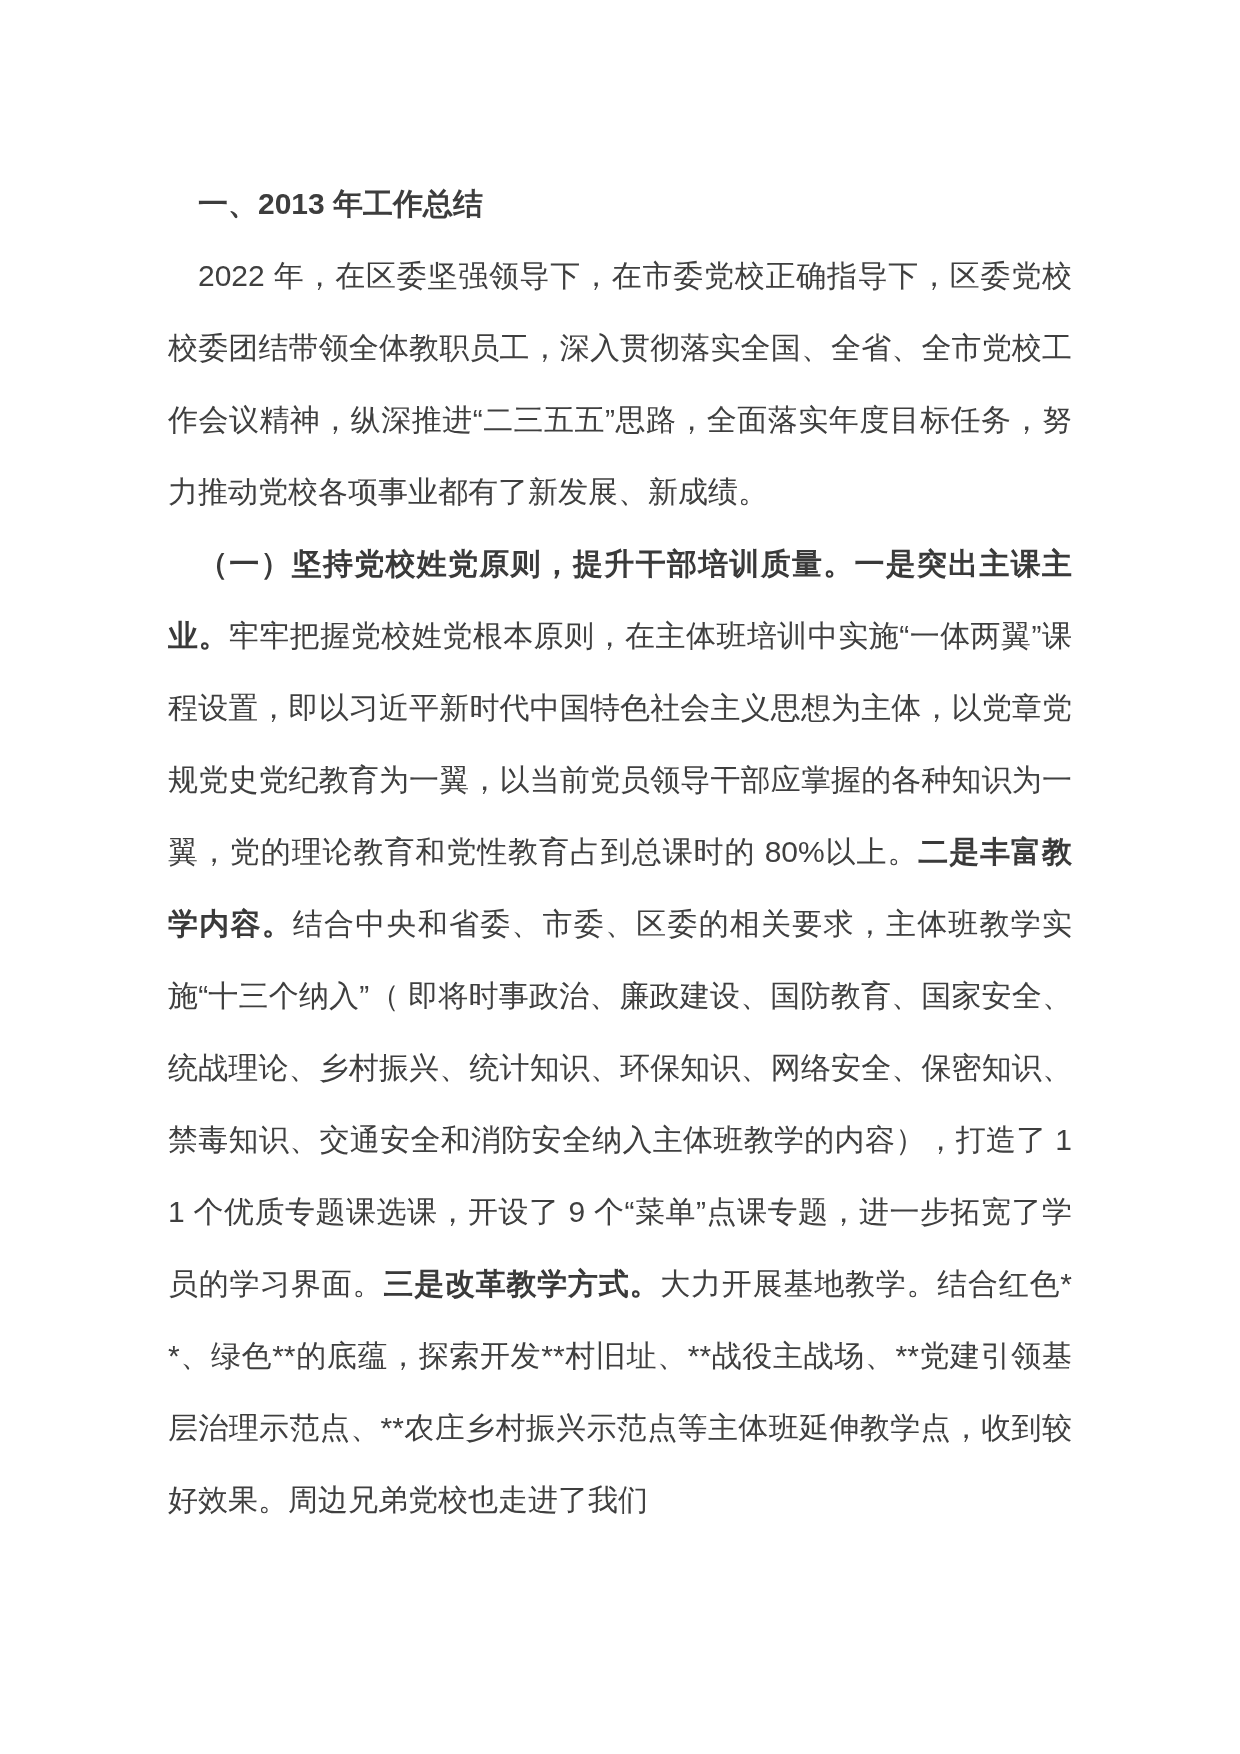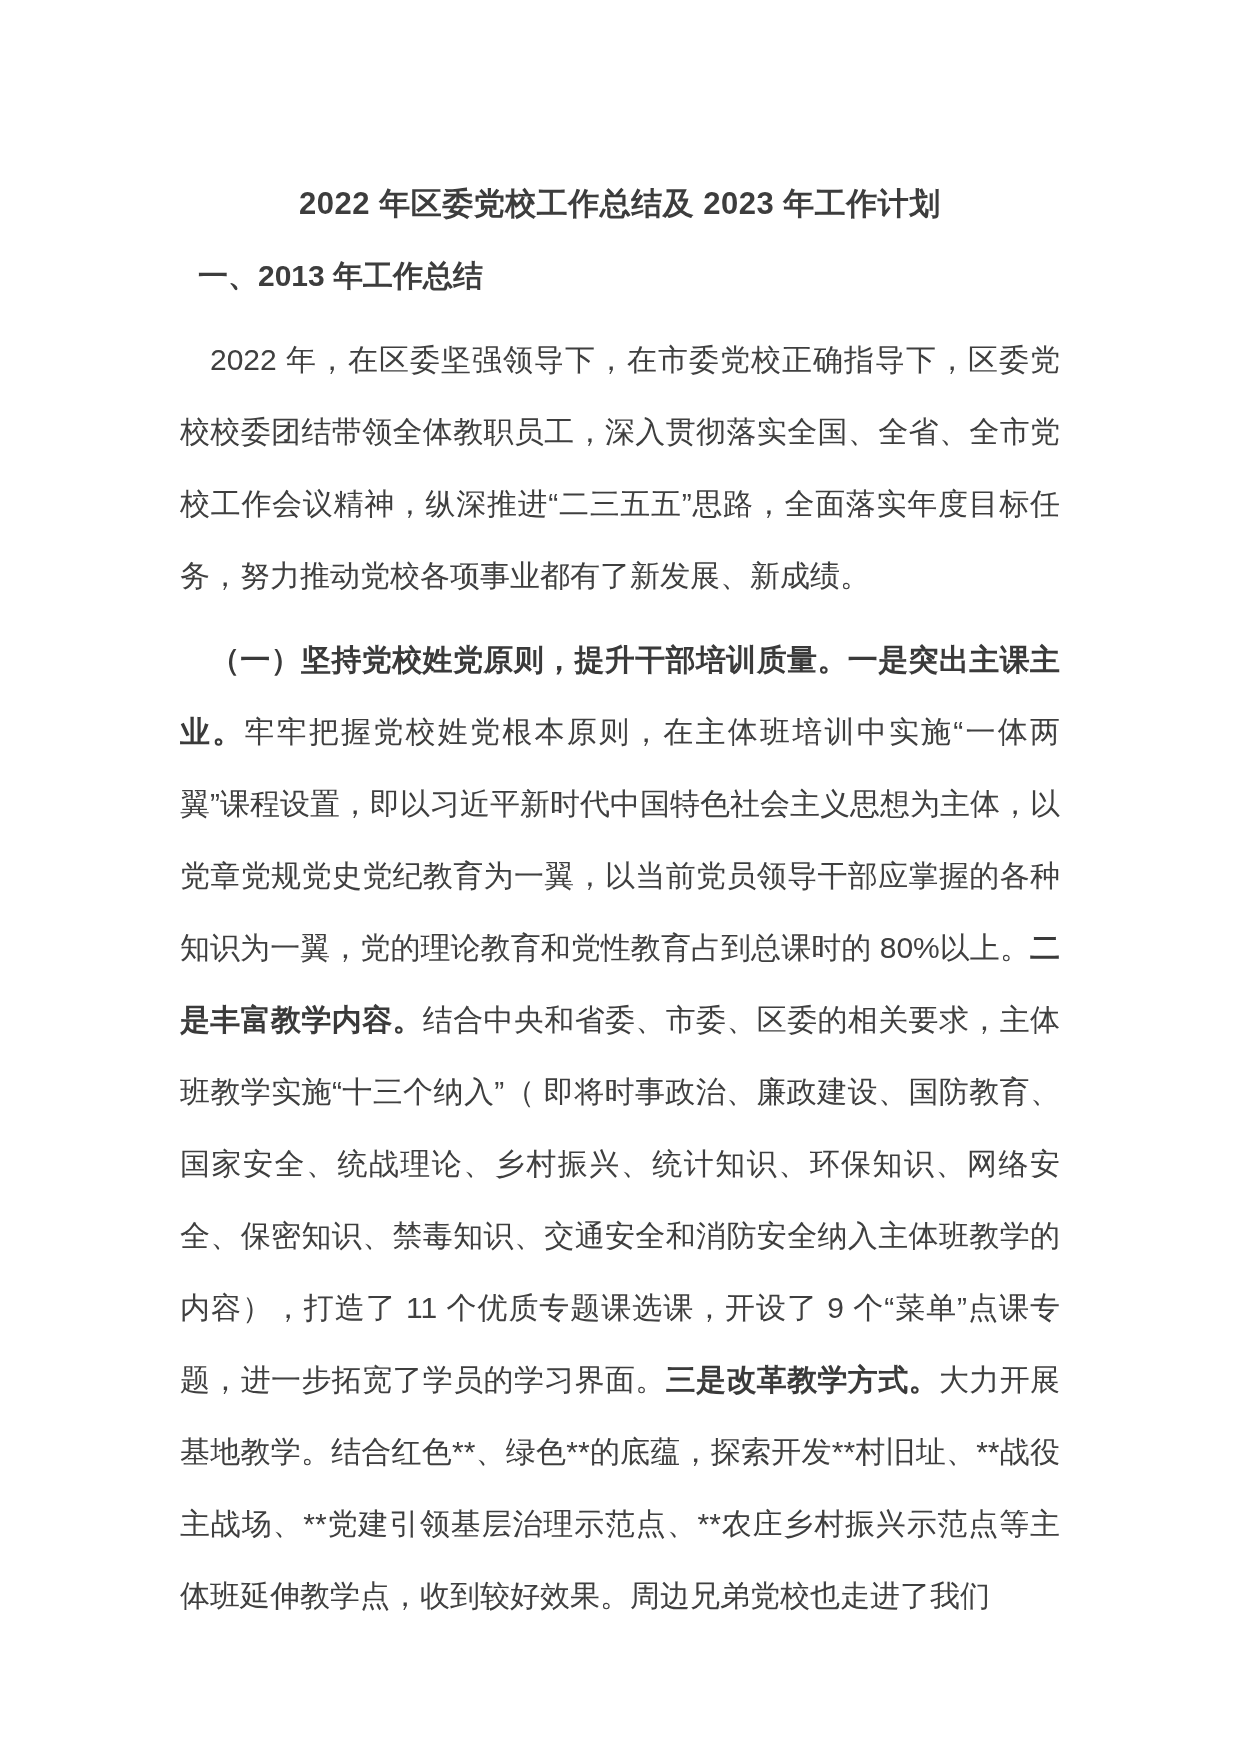--- a/index.html
+++ b/index.html
@@ -29,40 +29,39 @@
   }
   .section-heading {
     margin: 0;
     font-size: 30px;
     font-weight: 700;
     line-height: 72px;
     text-indent: 1em;
     color: #3d3d3d;
   }
   .body-para {
-    margin: 12px;
+    margin: 0;
     font-size: 30px;
     font-weight: 400;
     line-height: 72px;
     text-indent: 1em;
     text-align: justify;
     color: #3f3f3f;
     word-break: break-all;
   }
   .body-para strong {
     font-weight: 700;
     color: #3a3a3a;
   }
 </style>
 </head>
 <body>
 
 <div class="page">
 
-  <h1 class="doc-title">2022 年区委党校工作总结及 2023 年工作计划</h1>
 
   <h2 class="section-heading">一、2013 年工作总结</h2>
 
   <p class="body-para">2022 年，在区委坚强领导下，在市委党校正确指导下，区委党校校委团结带领全体教职员工，深入贯彻落实全国、全省、全市党校工作会议精神，纵深推进“二三五五”思路，全面落实年度目标任务，努力推动党校各项事业都有了新发展、新成绩。</p>
 
   <p class="body-para"><strong>（一）坚持党校姓党原则，提升干部培训质量。一是突出主课主业。</strong><span>牢牢把握党校姓党根本原则，在主体班培训中实施“一体两翼”课程设置，即以习近平新时代中国特色社会主义思想为主体，以党章党规党史党纪教育为一翼，以当前党员领导干部应掌握的各种知识为一翼，党的理论教育和党性教育占到总课时的 80%以上。</span><strong>二是丰富教学内容。</strong><span>结合中央和省委、市委、区委的相关要求，主体班教学实施“十三个纳入”（ 即将时事政治、廉政建设、国防教育、国家安全、统战理论、乡村振兴、统计知识、环保知识、网络安全、保密知识、禁毒知识、交通安全和消防安全纳入主体班教学的内容），打造了 11 个优质专题课选课，开设了 9 个“菜单”点课专题，进一步拓宽了学员的学习界面。</span><strong>三是改革教学方式。</strong><span>大力开展基地教学。结合红色**、绿色**的底蕴，探索开发**村旧址、**战役主战场、**党建引领基层治理示范点、**农庄乡村振兴示范点等主体班延伸教学点，收到较好效果。周边兄弟党校也走进了我们</span></p>
 
 </div>
 
 </body></html>

